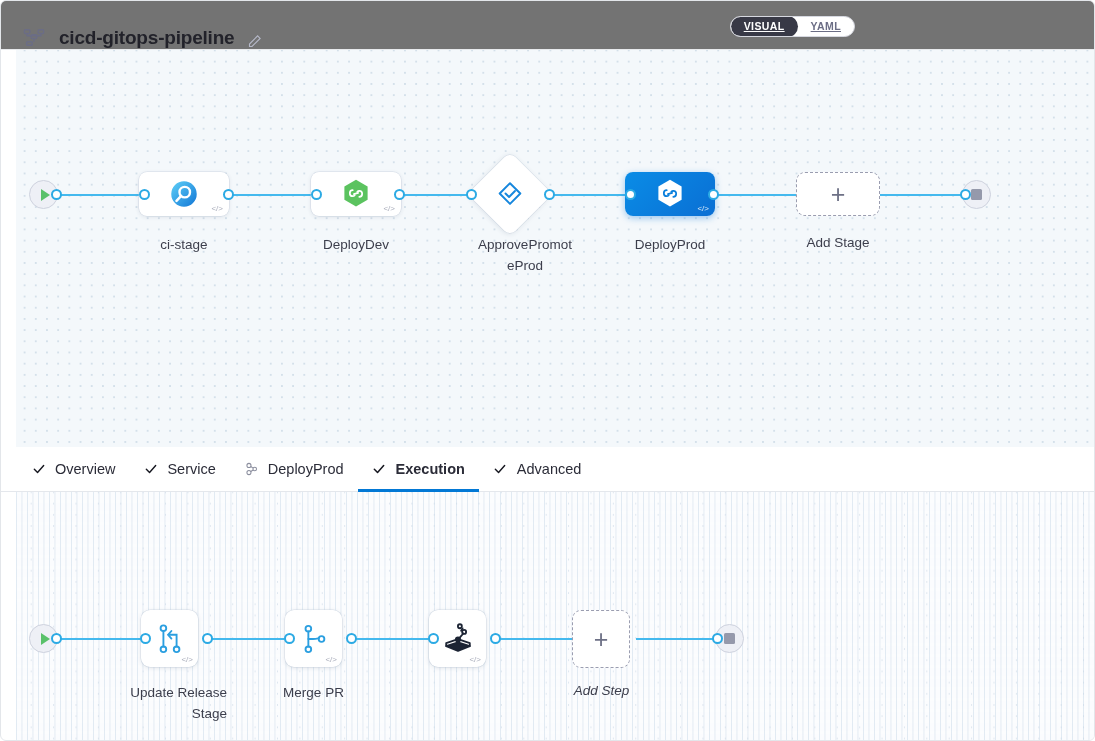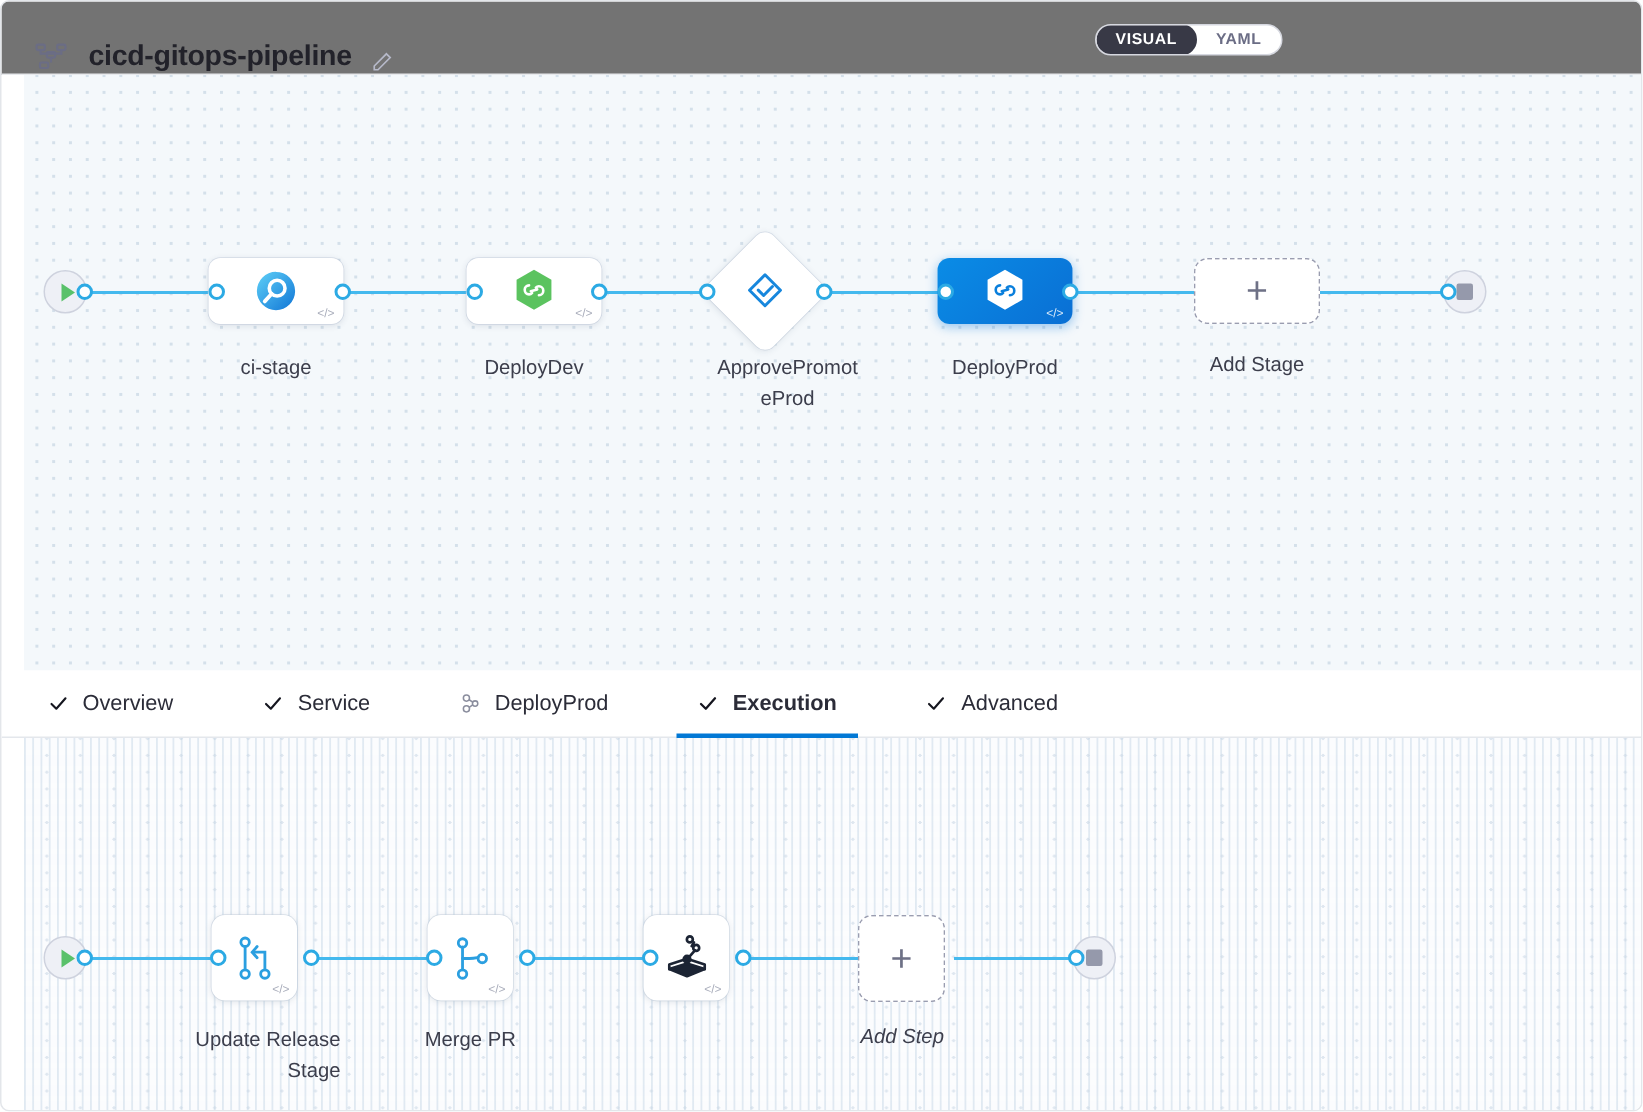--- a/index.html
+++ b/index.html
@@ -43,20 +43,21 @@
     background: #ffffff;
     overflow: hidden;
   }
   .toggle-opt {
     height: 21px; line-height: 21px;
     padding: 0 13px;
     font-size: 10.5px; font-weight: 700; letter-spacing: 0.4px;
     color: #6b6d85;
     cursor: pointer;
     border-radius: 11px;
+    text-decoration: underline;
   }
   .toggle-opt.active {
     background: #383946; color: #ffffff;
   }
 
   
   .canvas-top {
     position: absolute; left: 15px; top: 49px;
     width: 1080px; height: 397px;
     background-color: #f4f8fb;
@@ -64,21 +65,21 @@
     background-size: 11.2px 11.2px;
     background-position: 3px 6px;
     overflow: hidden;
   }
   
   .tabbar {
     position: absolute; left: 0; top: 446px;
     width: 1095px; height: 45px;
     background: #ffffff;
     border-bottom: 1px solid #e4e7ec;
-    display: flex; align-items: center; gap: 31px;
+    display: flex; align-items: center;
   }
   .tab {
     display: flex; align-items: center; gap: 9px;
     height: 45px;
     padding: 0 14px;
     font-size: 14.5px; color: #2b2c38;
     cursor: pointer;
     position: relative;
   }
   .tab:first-child { margin-left: 16px; }

